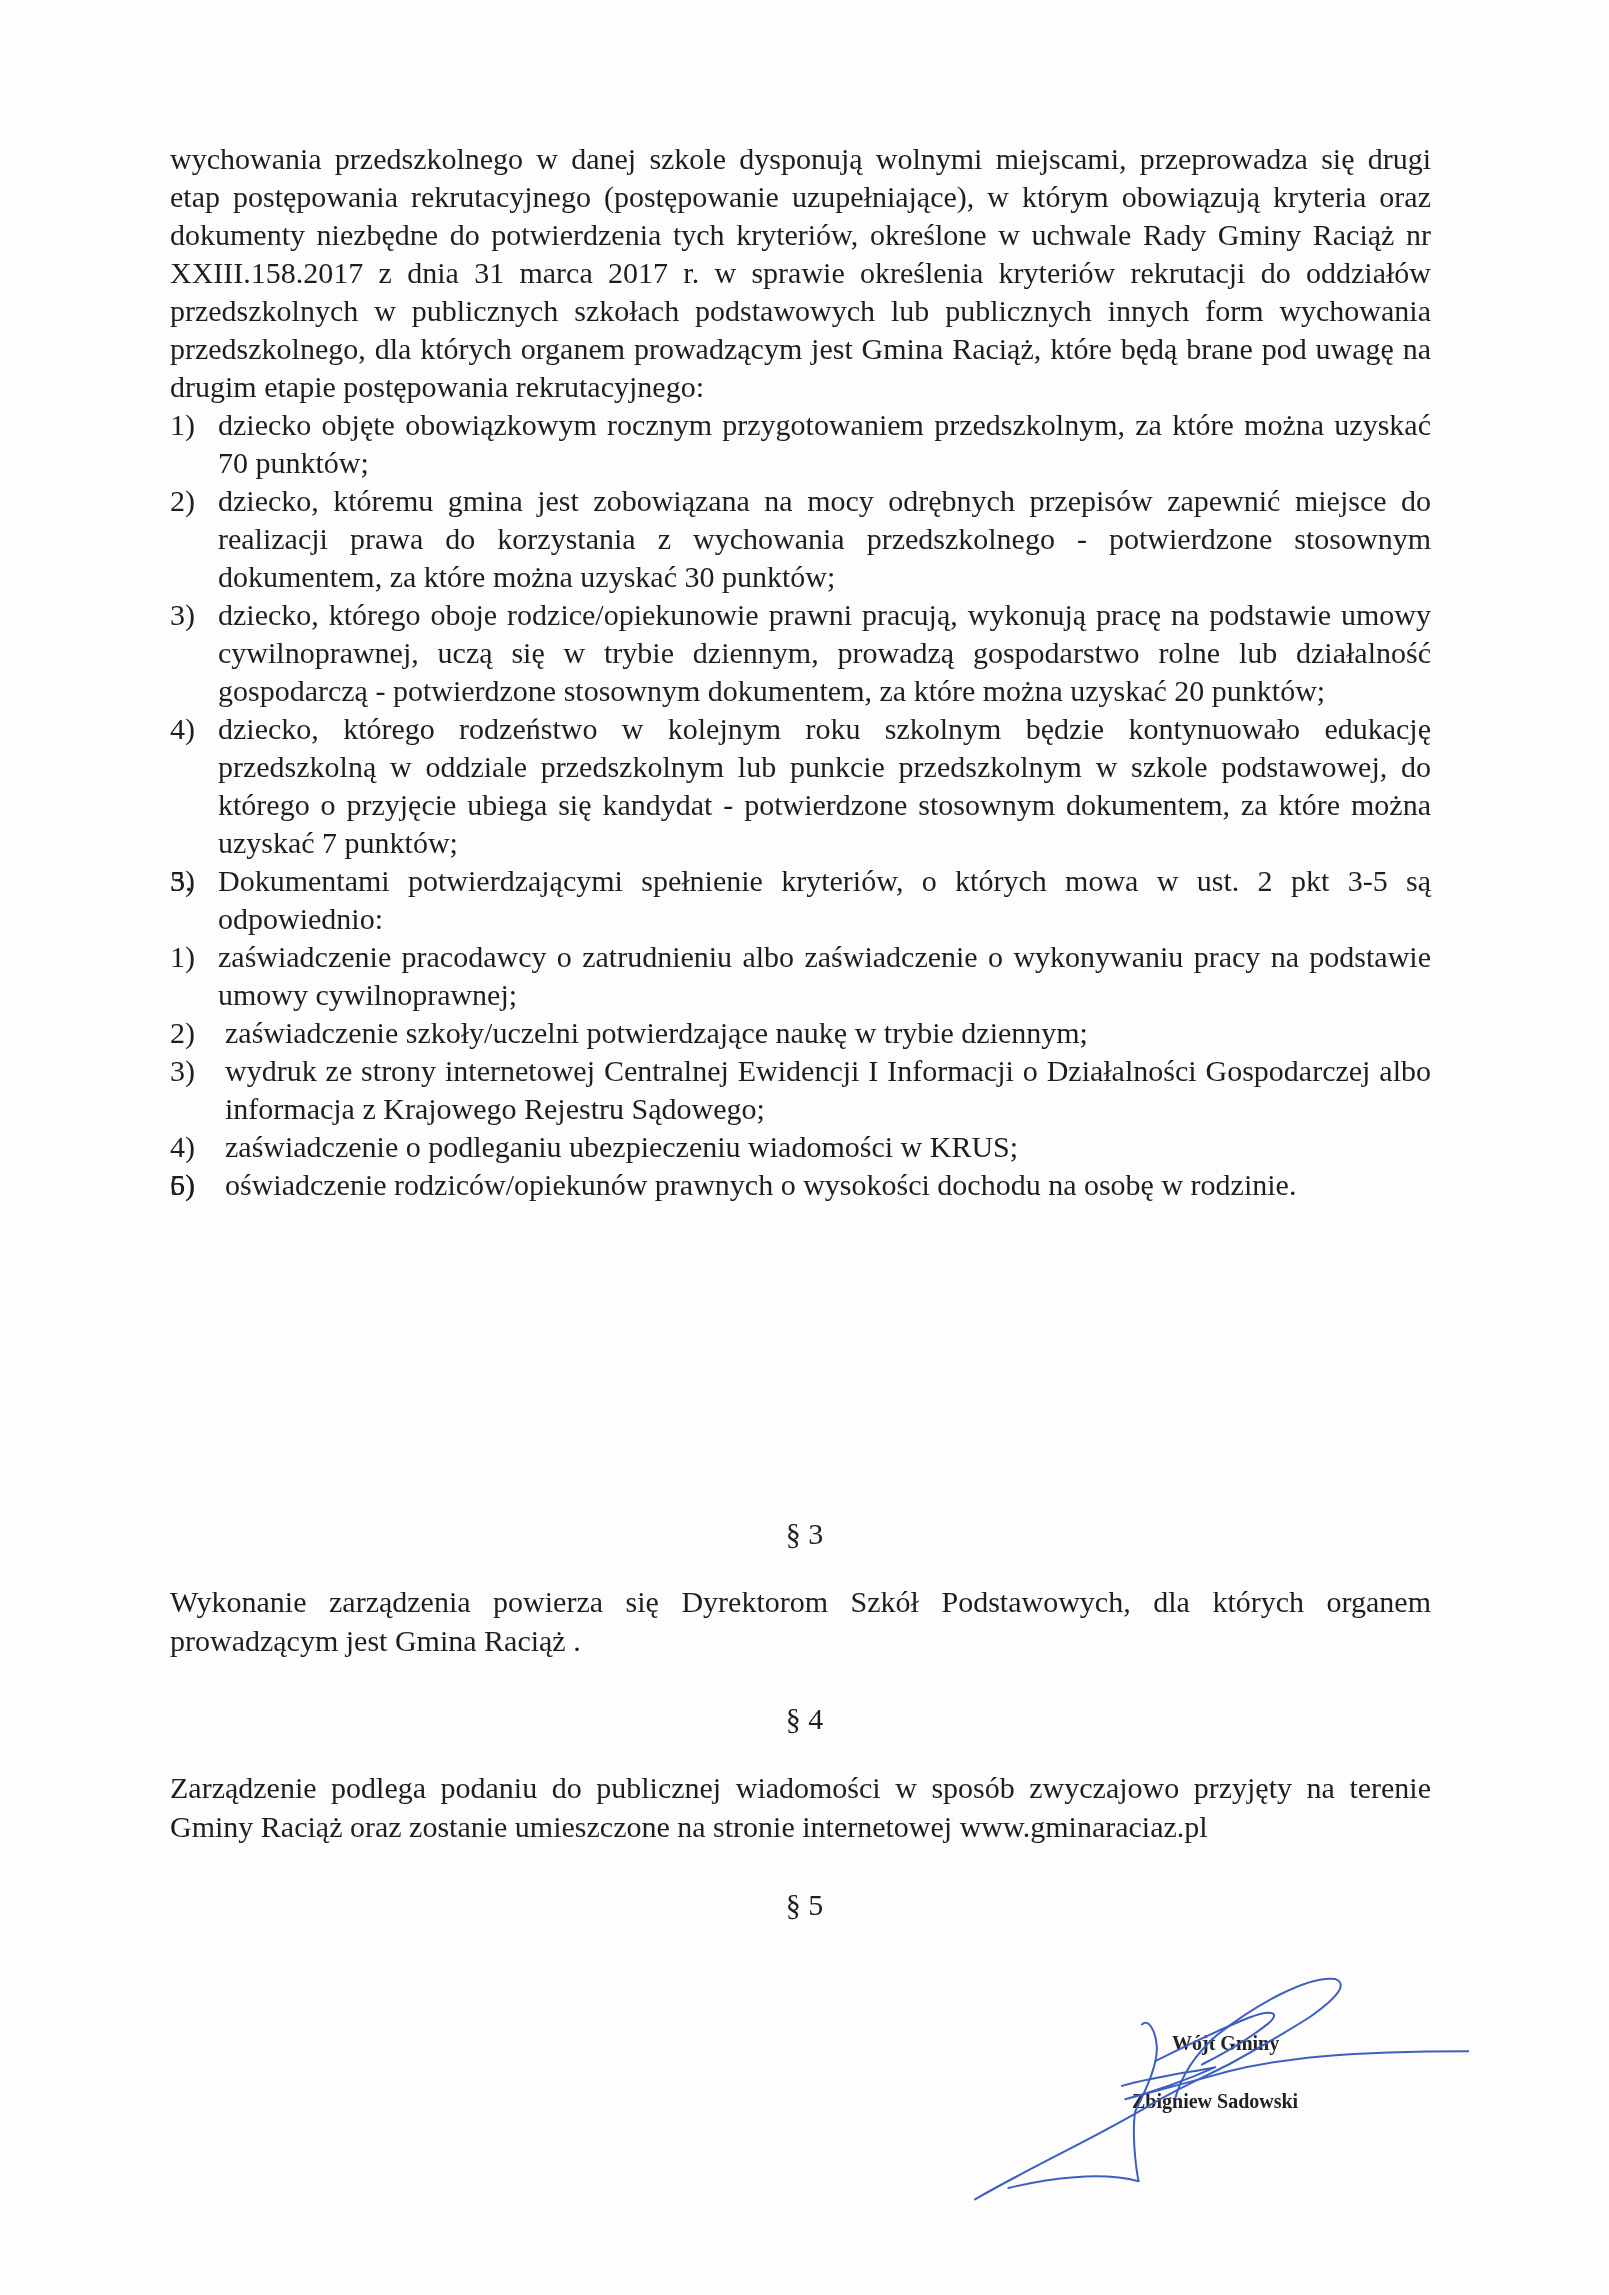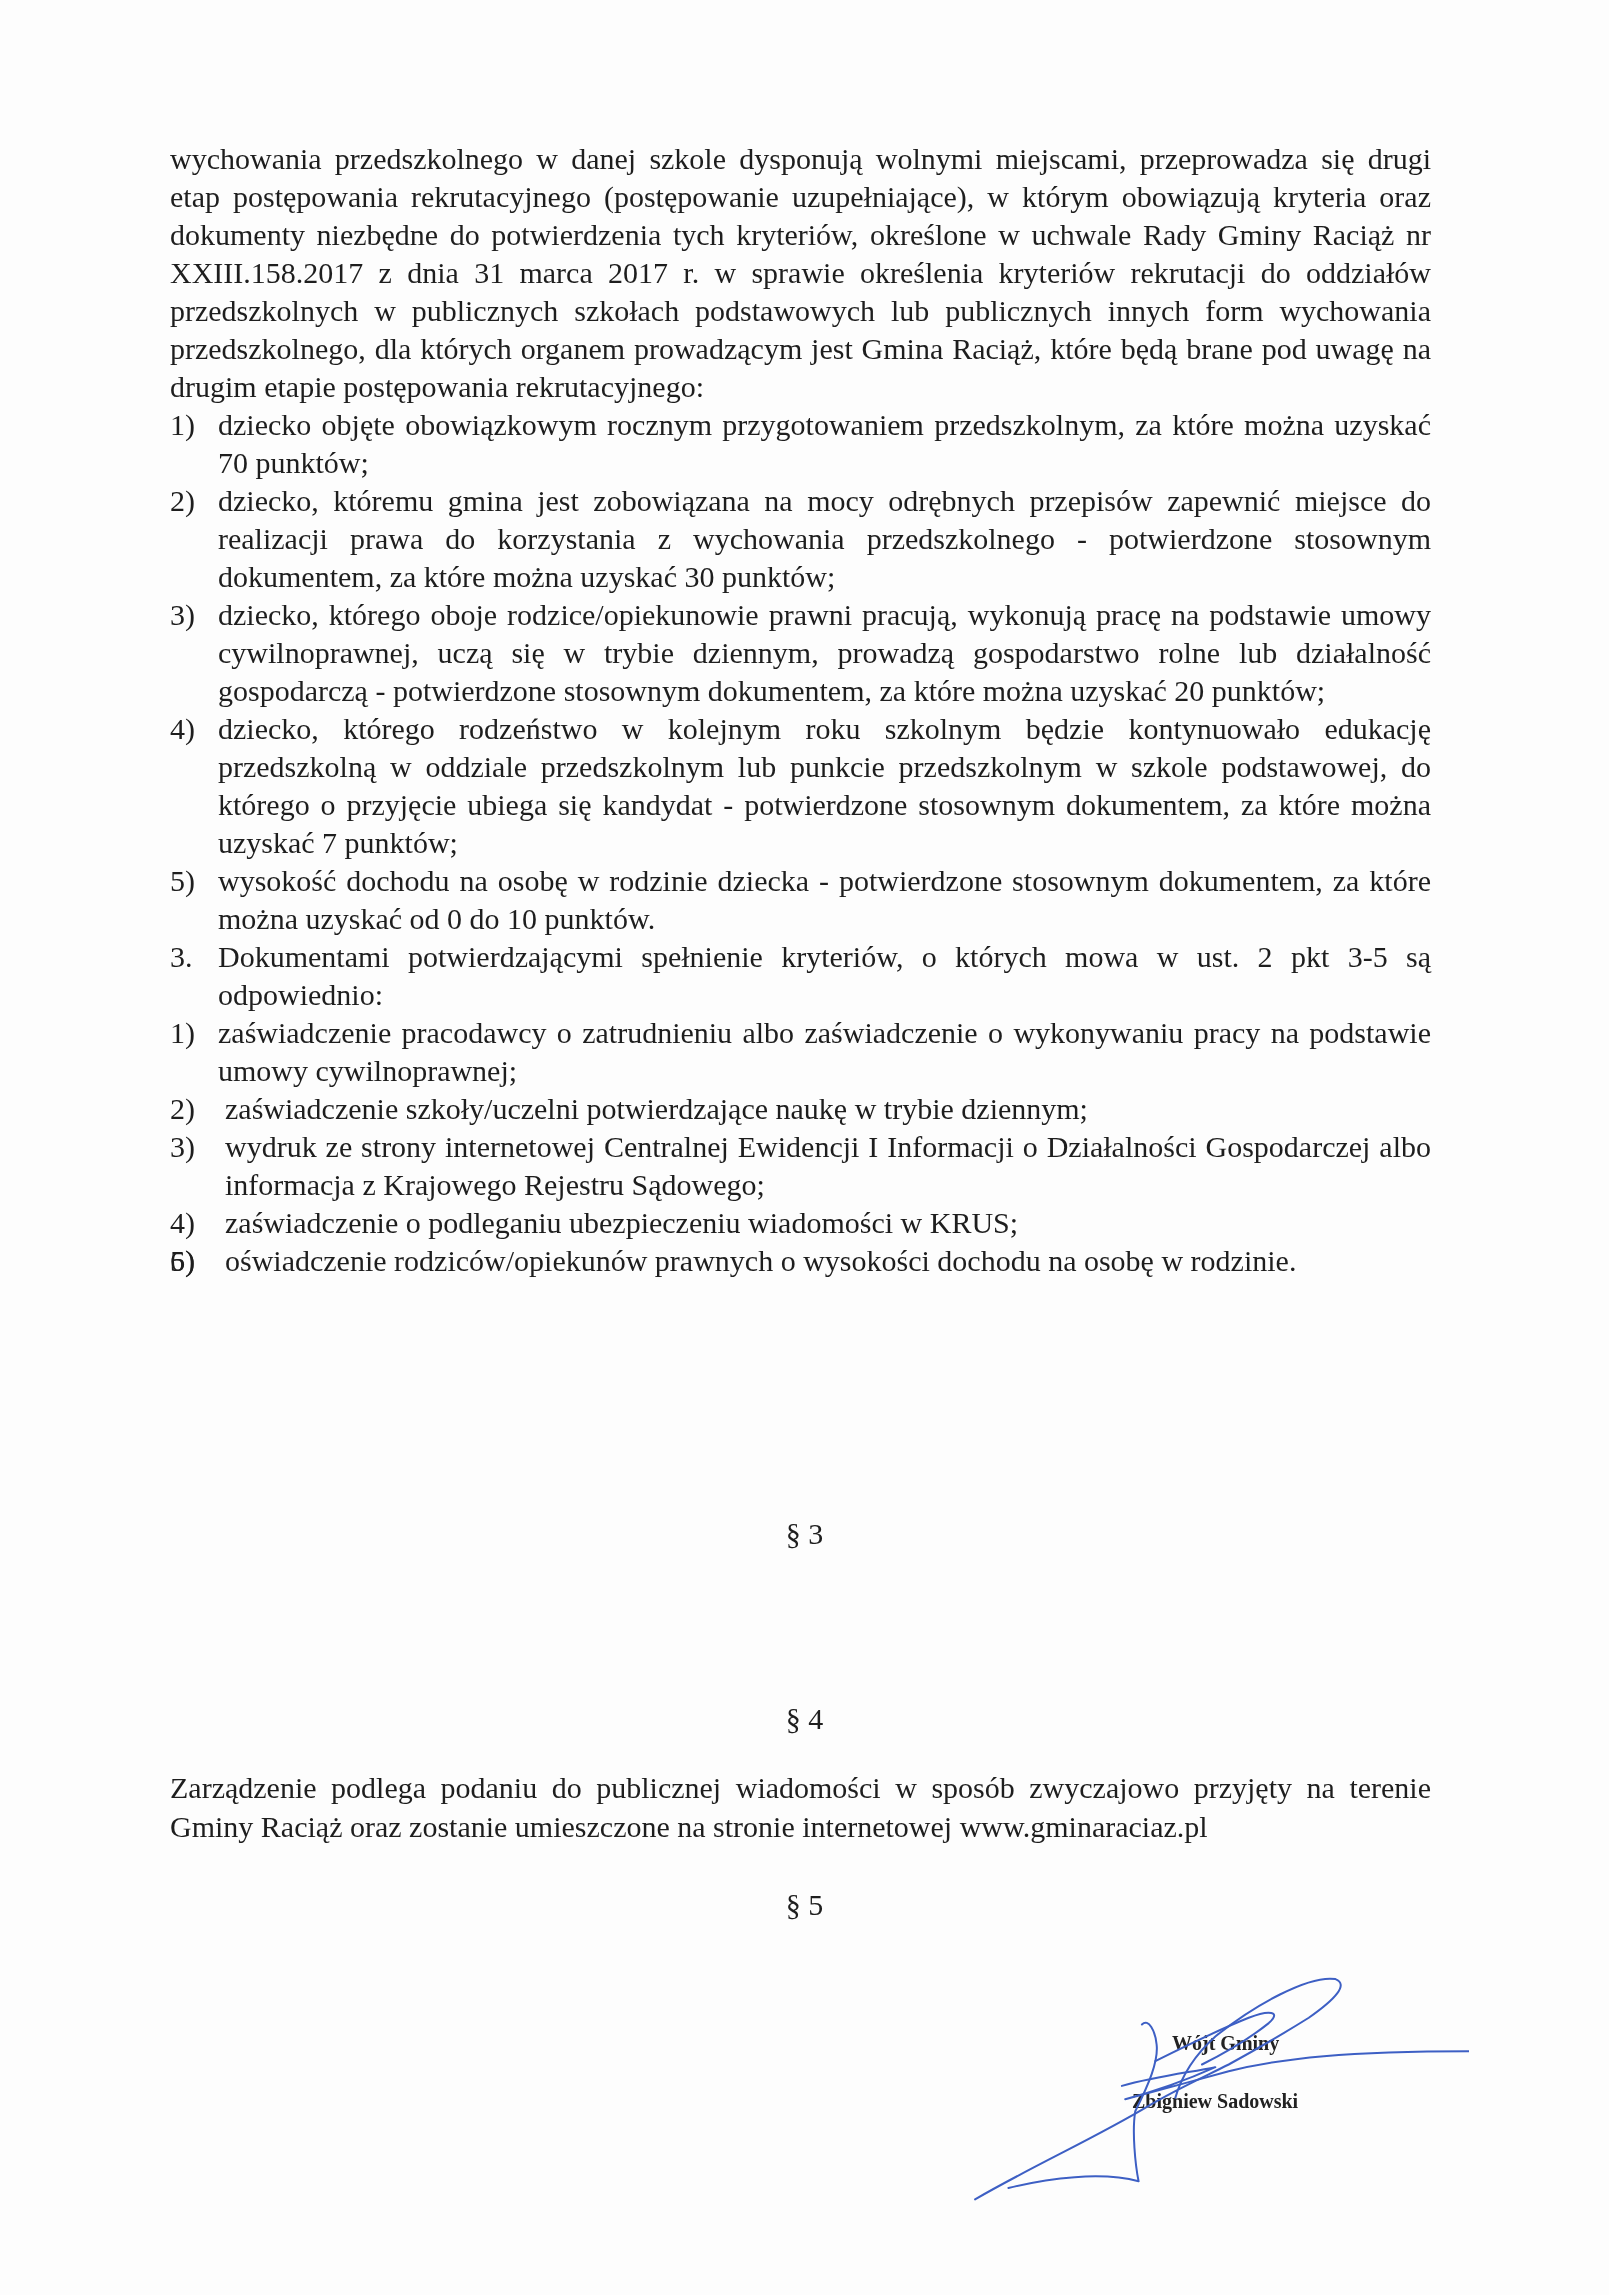--- a/index.html
+++ b/index.html
@@ -37,36 +37,37 @@
 <div class="page">
 
   <div class="body-text">
     <p class="para">wychowania przedszkolnego w danej szkole dysponują wolnymi miejscami, przeprowadza się drugi etap postępowania rekrutacyjnego (postępowanie uzupełniające), w którym obowiązują kryteria oraz dokumenty niezbędne do potwierdzenia tych kryteriów, określone w uchwale Rady Gminy Raciąż nr XXIII.158.2017 z dnia 31 marca 2017 r. w sprawie określenia kryteriów rekrutacji do oddziałów przedszkolnych w publicznych szkołach podstawowych lub publicznych innych form wychowania przedszkolnego, dla których organem prowadzącym jest Gmina Raciąż, które będą brane pod uwagę na drugim etapie postępowania rekrutacyjnego:</p>
 
     <div>
       <p class="item"><span class="num">1)</span><span>dziecko objęte obowiązkowym rocznym przygotowaniem przedszkolnym, za które można uzyskać 70 punktów;</span></p>
       <p class="item"><span class="num">2)</span><span>dziecko, któremu gmina jest zobowiązana na mocy odrębnych przepisów zapewnić miejsce do realizacji prawa do korzystania z wychowania przedszkolnego - potwierdzone stosownym dokumentem, za które można uzyskać 30 punktów;</span></p>
       <p class="item"><span class="num">3)</span><span>dziecko, którego oboje rodzice/opiekunowie prawni pracują, wykonują pracę na podstawie umowy cywilnoprawnej, uczą się w trybie dziennym, prowadzą gospodarstwo rolne lub działalność gospodarczą - potwierdzone stosownym dokumentem, za które można uzyskać 20 punktów;</span></p>
       <p class="item"><span class="num">4)</span><span>dziecko, którego rodzeństwo w kolejnym roku szkolnym będzie kontynuowało edukację przedszkolną w oddziale przedszkolnym lub punkcie przedszkolnym w szkole podstawowej, do którego o przyjęcie ubiega się kandydat - potwierdzone stosownym dokumentem, za które można uzyskać 7 punktów;</span></p>
-      <p class="item"><span class="num">5)</span><span>wysokość dochodu na osobę w rodzinie dziecka - potwierdzone stosownym dokumentem, za które można uzyskać od 0 do 10 punktów.</span></p>
+      <p class="item"><span class="num">5)</span></p>
     </div>
 
     <p class="item"><span class="num">3.</span><span>Dokumentami potwierdzającymi spełnienie kryteriów, o których mowa w ust. 2 pkt 3-5 są odpowiednio:</span></p>
 
     <div>
       <p class="item"><span class="num">1)</span><span>zaświadczenie pracodawcy o zatrudnieniu albo zaświadczenie o wykonywaniu pracy na podstawie umowy cywilnoprawnej;</span></p>
       <p class="item wide"><span class="num">2)</span><span>zaświadczenie szkoły/uczelni potwierdzające naukę w trybie dziennym;</span></p>
       <p class="item wide"><span class="num">3)</span><span>wydruk ze strony internetowej Centralnej Ewidencji I Informacji o Działalności Gospodarczej albo informacja z Krajowego Rejestru Sądowego;</span></p>
       <p class="item wide"><span class="num">4)</span><span>zaświadczenie o podleganiu ubezpieczeniu wiadomości w KRUS;</span></p>
       <p class="item"><span class="num">5)</span></p>
       <p class="item wide"><span class="num">6)</span><span>oświadczenie rodziców/opiekunów prawnych o wysokości dochodu na osobę w rodzinie.</span></p>
     </div>
   </div>
 
   <div class="section" style="top:1517px;">§ 3</div>
+  <div class="block" style="top:1582px;">Wykonanie zarządzenia powierza się Dyrektorom Szkół Podstawowych, dla których organem prowadzącym jest Gmina Raciąż .</div>
 
   <div class="section" style="top:1702px;">§ 4</div>
   <div class="block" style="top:1768px;">Zarządzenie podlega podaniu do publicznej wiadomości w sposób zwyczajowo przyjęty na terenie Gminy Raciąż oraz zostanie umieszczone na stronie internetowej www.gminaraciaz.pl</div>
 
   <div class="section" style="top:1888px;">§ 5</div>
 
   <div class="sig" style="left:1172px; top:2032px;">Wójt Gminy</div>
   <div class="sig" style="left:1132px; top:2090px;">Zbigniew Sadowski</div>
 
   <svg class="signature" viewBox="0 0 800 420" xmlns="http://www.w3.org/2000/svg">

